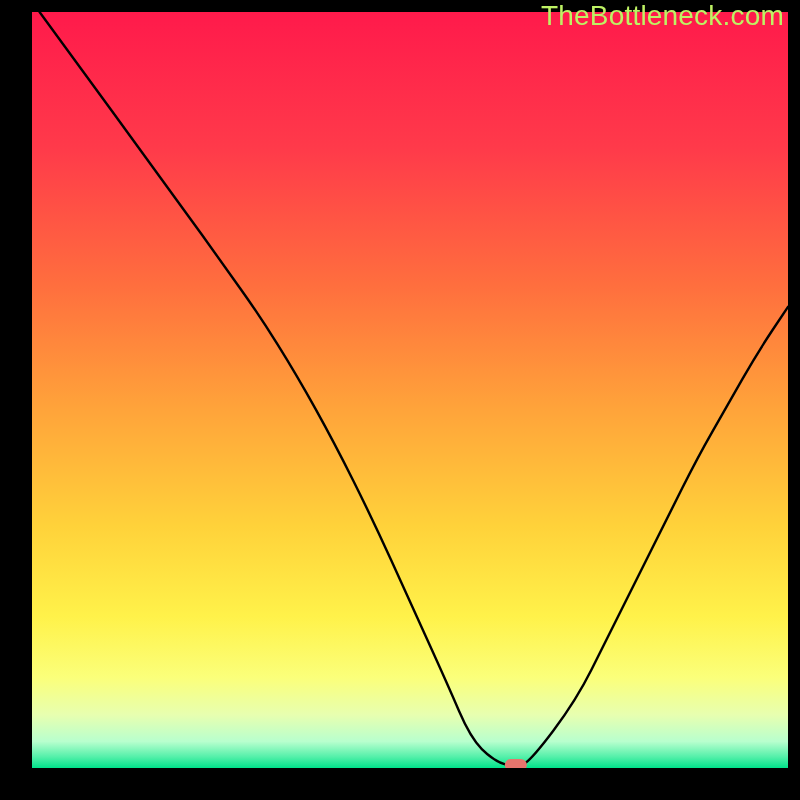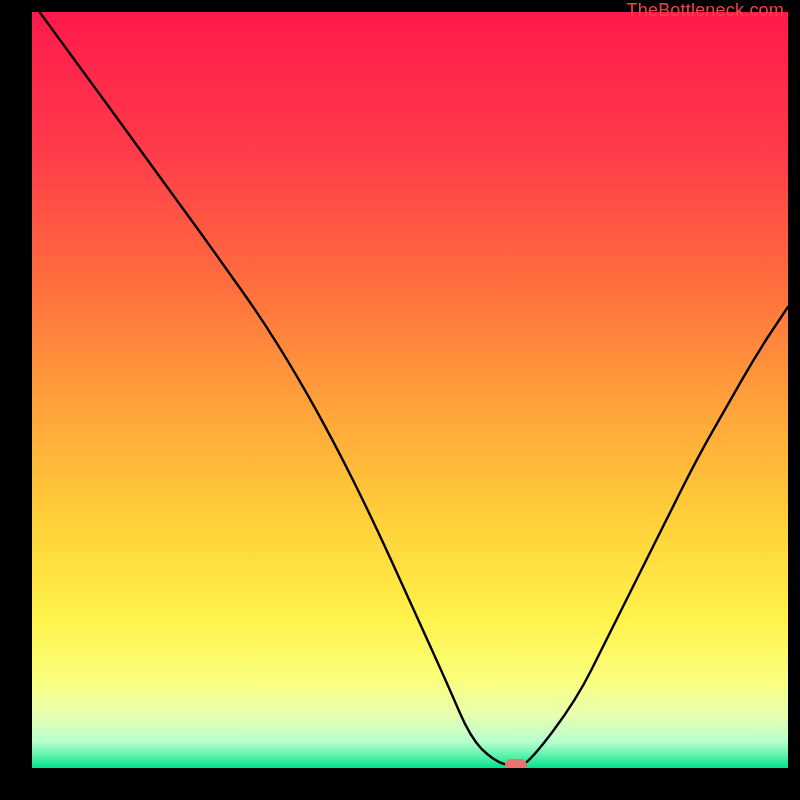--- a/index.html
+++ b/index.html
@@ -1,19 +1,19 @@
 <!DOCTYPE html>
 <html><head>
 <meta charset="utf-8">
 <style>
   * { margin: 0; padding: 0; box-sizing: border-box; }
   html, body { width: 800px; height: 800px; overflow: hidden; background: #000; font-family: Arial, Helvetica, sans-serif; }
   .frame { position: relative; width: 800px; height: 800px; background: #000; }
   .plot { position: absolute; left: 32px; top: 12px; width: 756px; height: 756px; }
-  .attribution { position: absolute; top: 0; right: 16px; color: #ef4444; font-size: 18px; letter-spacing: 0.2px; }
+  .attribution { position: absolute; top: 0; right: 16px; color: #bef264; font-size: 28px; letter-spacing: 0.2px; }
   svg { display: block; }
 </style>
 </head>
 <body>
 
 <div class="frame">
   <div class="plot">
     <svg id="chart-svg" width="756" height="756" viewBox="0 0 756 756">
         <defs>
           <linearGradient id="bg-grad" x1="0" y1="0" x2="0" y2="1">

